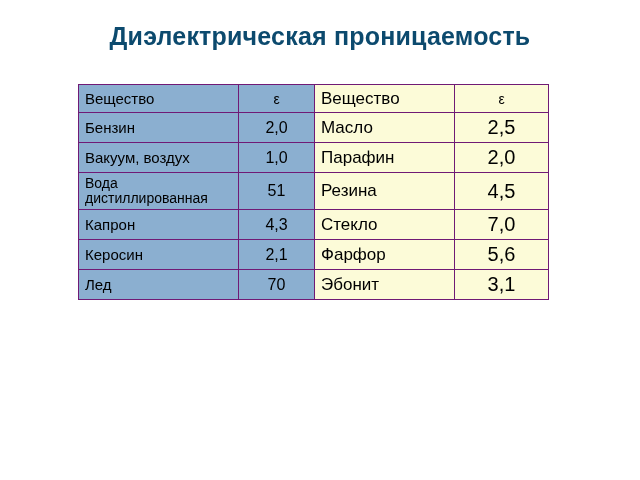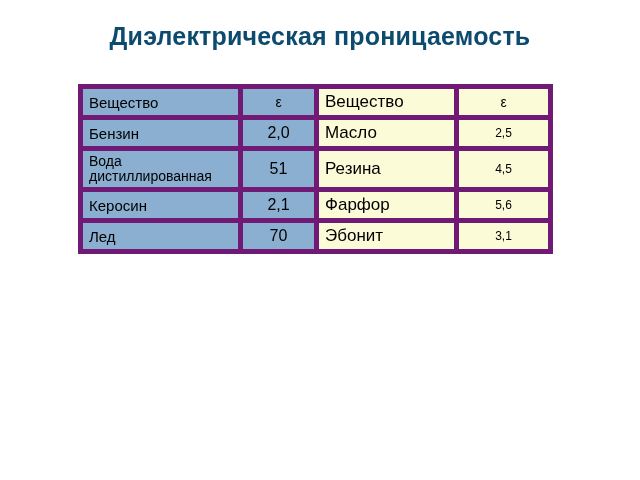--- a/index.html
+++ b/index.html
@@ -35,21 +35,21 @@
     top: 84px;
     left: 78px;
     width: 470px;
   }
   table.dielectric {
     border-collapse: collapse;
     width: 470px;
     table-layout: fixed;
   }
   table.dielectric td {
-    border: 5px solid #701a75;
+    border: 1px solid #701a75;
     padding: 3px 6px;
     vertical-align: middle;
     height: 28px;
     box-sizing: border-box;
   }
   
   .c-name-l {
     width: 160px;
     background: #8bafd0;
     color: #000000;
@@ -68,21 +68,21 @@
     width: 140px;
     background: #fcfbd8;
     color: #000000;
     font-size: 17px;
     text-align: left;
   }
   .c-val-r {
     width: 94px;
     background: #fcfbd8;
     color: #000000;
-    font-size: 12px;
+    font-size: 20px;
     text-align: center;
   }
   .header-eps {
     font-size: 14px;
   }
   .tall-row td {
     height: 56px;
   }
   .wrapname {
     line-height: 1.08;
@@ -106,29 +106,41 @@
           <td class="c-val-r header-eps">ε</td>
         </tr>
 
         <tr>
           <td class="c-name-l">Бензин</td>
           <td class="c-val-l">2,0</td>
           <td class="c-name-r">Масло</td>
           <td class="c-val-r">2,5</td>
         </tr>
 
+        <tr>
+          <td class="c-name-l">Вакуум, воздух</td>
+          <td class="c-val-l">1,0</td>
+          <td class="c-name-r">Парафин</td>
+          <td class="c-val-r">2,0</td>
+        </tr>
 
         <tr class="tall-row">
           <td class="c-name-l wrapname">Вода дистиллированная</td>
           <td class="c-val-l">51</td>
           <td class="c-name-r">Резина</td>
           <td class="c-val-r">4,5</td>
         </tr>
 
 
+        <tr>
+          <td class="c-name-l">Капрон</td>
+          <td class="c-val-l">4,3</td>
+          <td class="c-name-r">Стекло</td>
+          <td class="c-val-r">7,0</td>
+        </tr>
 
         <tr>
           <td class="c-name-l">Керосин</td>
           <td class="c-val-l">2,1</td>
           <td class="c-name-r">Фарфор</td>
           <td class="c-val-r">5,6</td>
         </tr>
 
         <tr>
           <td class="c-name-l">Лед</td>

